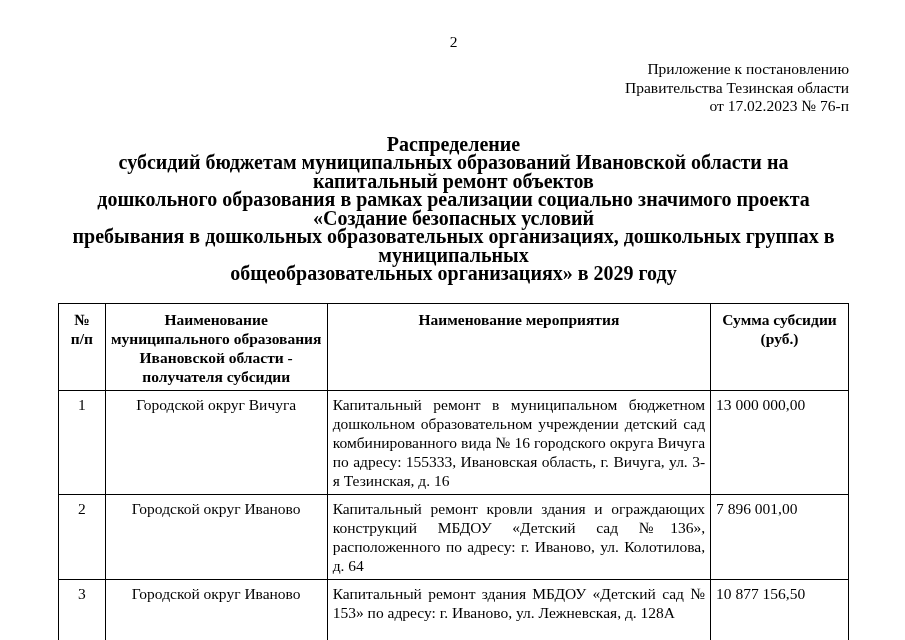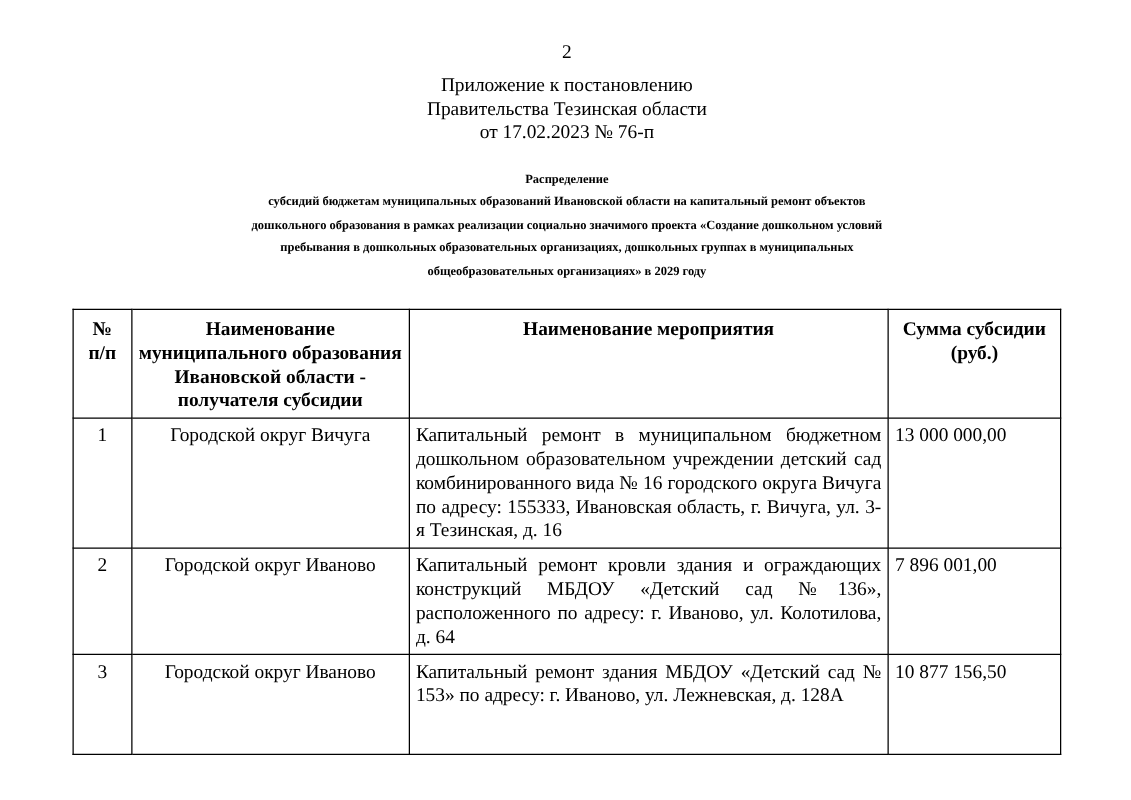--- a/index.html
+++ b/index.html
@@ -19,29 +19,29 @@
     width: 791px;
   }
   .page-number {
     text-align: center;
     padding-top: 33px;
     font-size: 15.5px;
     line-height: 18px;
   }
   .annex-block {
     margin-top: 9px;
-    text-align: center;
+    text-align: right;
     font-size: 15.5px;
     line-height: 18.5px;
   }
   .doc-title {
     margin-top: 19px;
     text-align: center;
     font-weight: bold;
-    font-size: 10px;
+    font-size: 20px;
     line-height: 18.5px;
   }
   table.subsidy-table {
     margin-top: 20px;
     border-collapse: collapse;
     table-layout: fixed;
     width: 791px;
   }
   .subsidy-table th,
   .subsidy-table td {
@@ -80,21 +80,21 @@
 
   <div class="annex-block">
     <div>Приложение к постановлению</div>
     <div>Правительства Тезинская области</div>
     <div>от 17.02.2023 № 76-п</div>
   </div>
 
   <div class="doc-title">
     <div>Распределение</div>
     <div>субсидий бюджетам муниципальных образований Ивановской области на капитальный ремонт объектов</div>
-    <div>дошкольного образования в рамках реализации социально значимого проекта «Создание дошкольном условий</div>
+    <div>дошкольного образования в рамках реализации социально значимого проекта «Создание безопасных условий</div>
     <div>пребывания в дошкольных образовательных организациях, дошкольных группах в муниципальных</div>
     <div>общеобразовательных организациях» в 2029 году</div>
   </div>
 
   <table class="subsidy-table">
     <colgroup>
       <col class="col-num">
       <col class="col-mun">
       <col class="col-act">
       <col class="col-sum">

